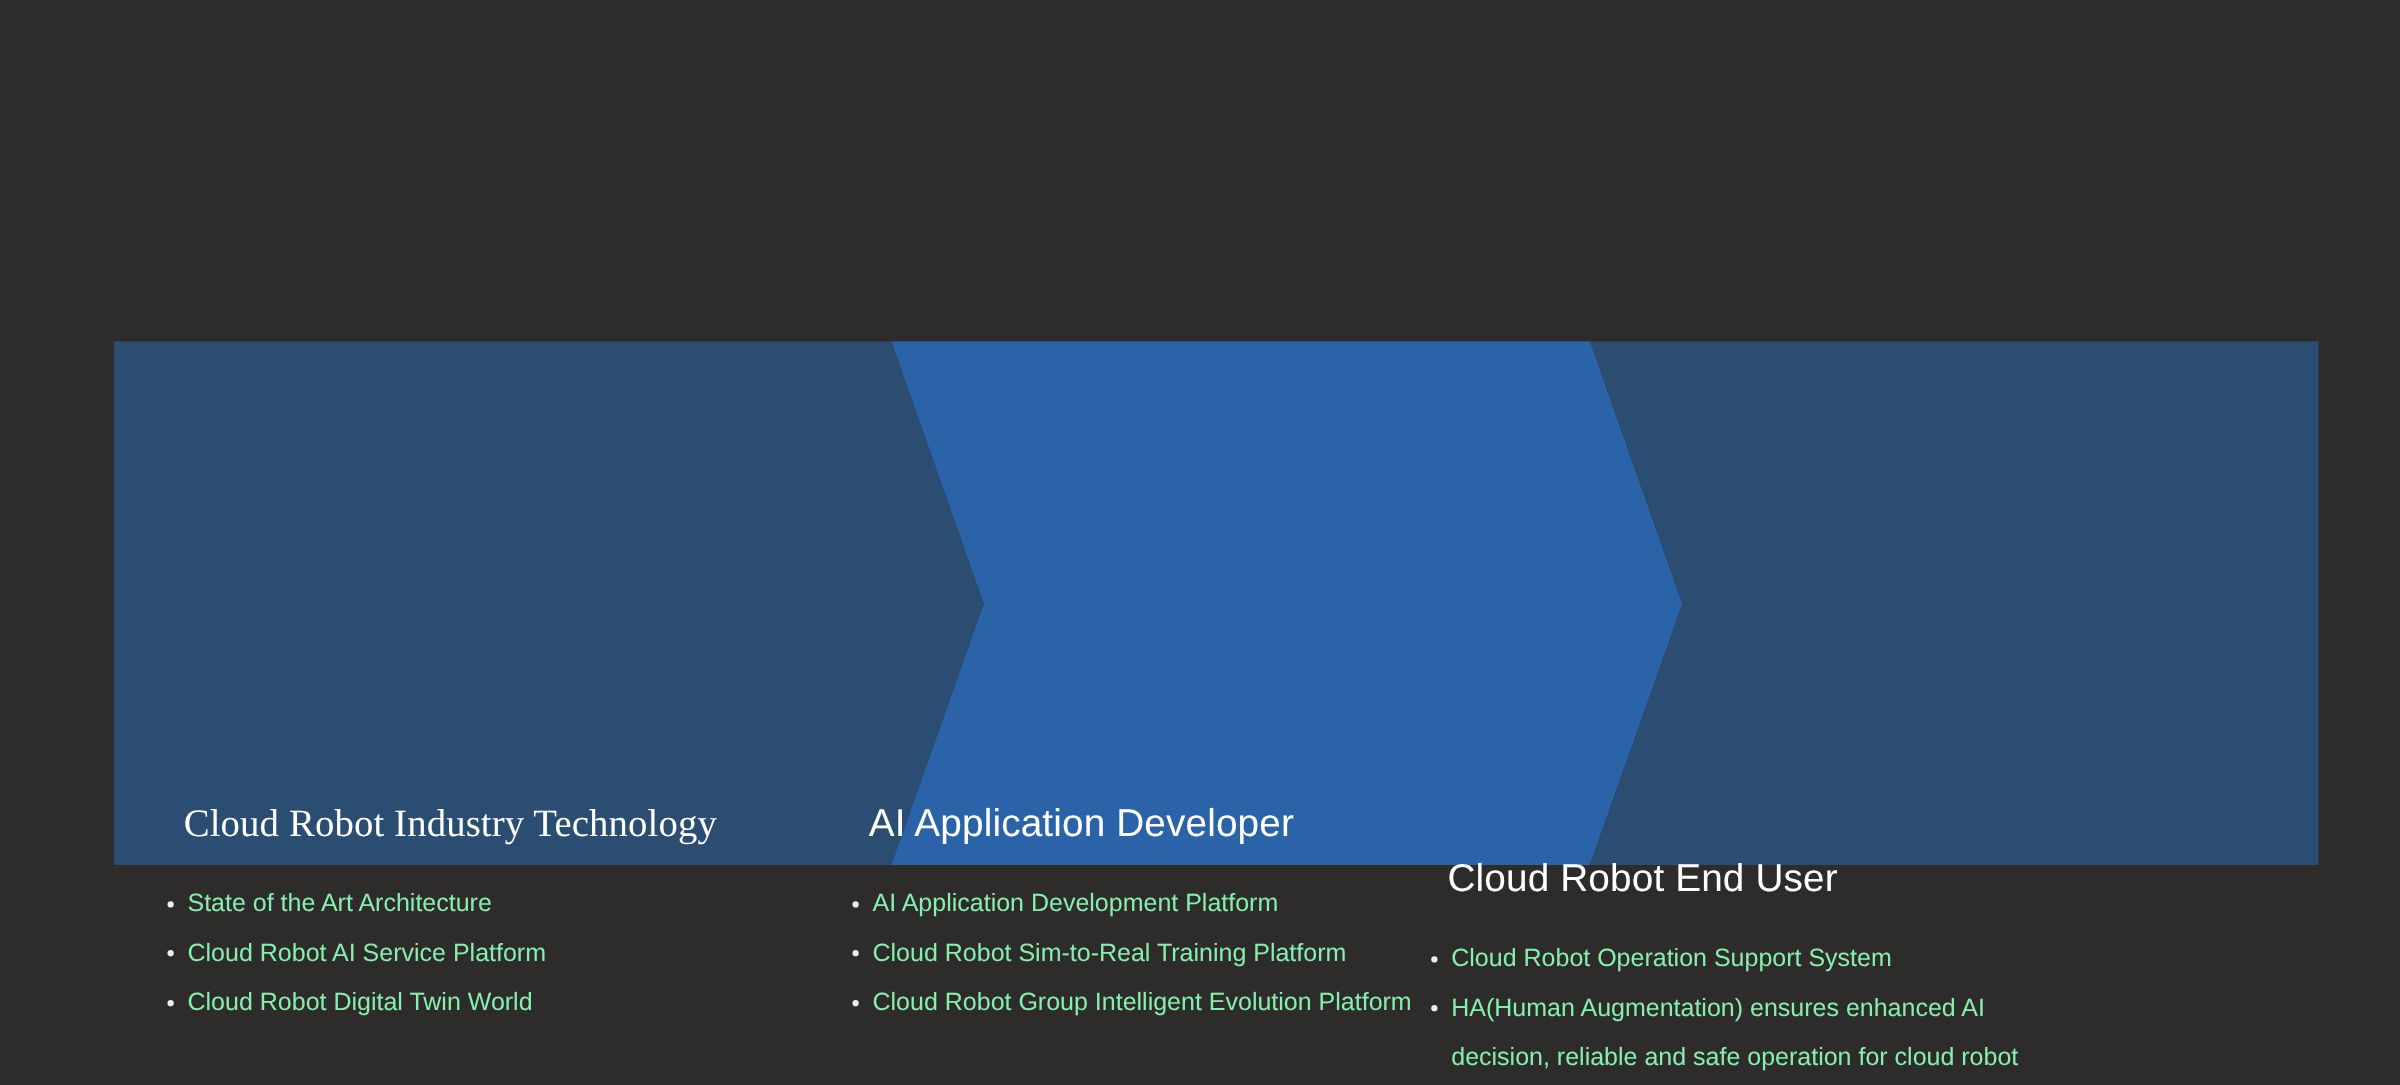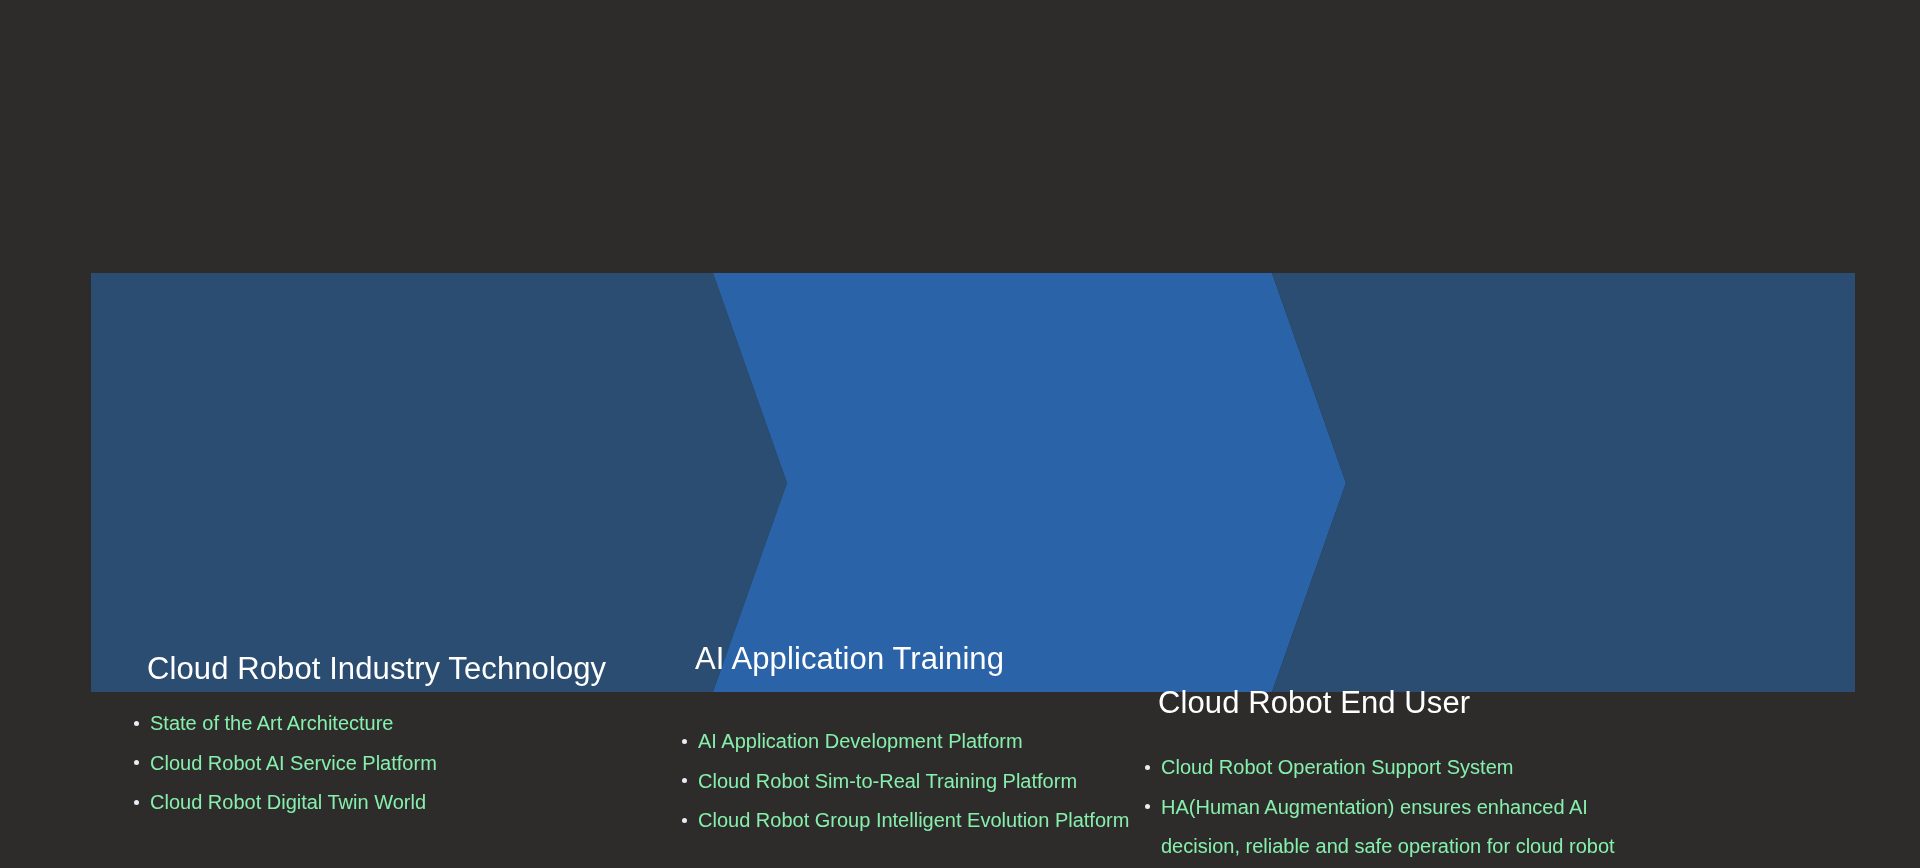--- a/index.html
+++ b/index.html
@@ -64,33 +64,33 @@
   .panel-title {
     position: absolute;
     color: #ffffff;
     font-size: 31px;
     font-weight: 400;
     letter-spacing: 0.1px;
     white-space: nowrap;
     line-height: 1;
   }
 
-  .panel-1 .panel-title { left: 56px;  top: 380px; }
+  .panel-1 .panel-title { left: 56px;  top: 370px; font-family: Liberation Serif, serif; }
   .panel-2 .panel-title { left: 37px;  top: 370px; }
   .panel-3 .panel-title { left: 42px;  top: 370px; }
 
   .bullet-list {
     position: absolute;
     margin: 0;
     padding: 0;
     list-style: none;
   }
 
   .panel-1 .bullet-list { left: 40px; top: 431px; width: 600px; }
-  .panel-2 .bullet-list { left: 21px; top: 449px; width: 540px; }
+  .panel-2 .bullet-list { left: 21px; top: 431px; width: 540px; }
   .panel-3 .bullet-list { left: 26px; top: 431px; width: 500px; }
 
   .bullet-item {
     position: relative;
     padding-left: 19px;
     color: #86efac;
     font-size: 20px;
     line-height: 39.5px;
     white-space: nowrap;
   }
@@ -144,21 +144,21 @@
           <li class="bullet-item">
             <span class="dot"></span>
             <span class="bullet-text">Cloud Robot Digital Twin World</span>
           </li>
         </ul>
       </div>
     </div>
 
     <div class="panel panel-2">
       <div class="panel-inner">
-        <div class="panel-title">AI Application Training</div>
+        <div class="panel-title">AI Application Developer</div>
         <ul class="bullet-list">
           <li class="bullet-item">
             <span class="dot"></span>
             <span class="bullet-text">AI Application Development Platform</span>
           </li>
           <li class="bullet-item">
             <span class="dot"></span>
             <span class="bullet-text">Cloud Robot Sim-to-Real Training Platform</span>
           </li>
           <li class="bullet-item">

